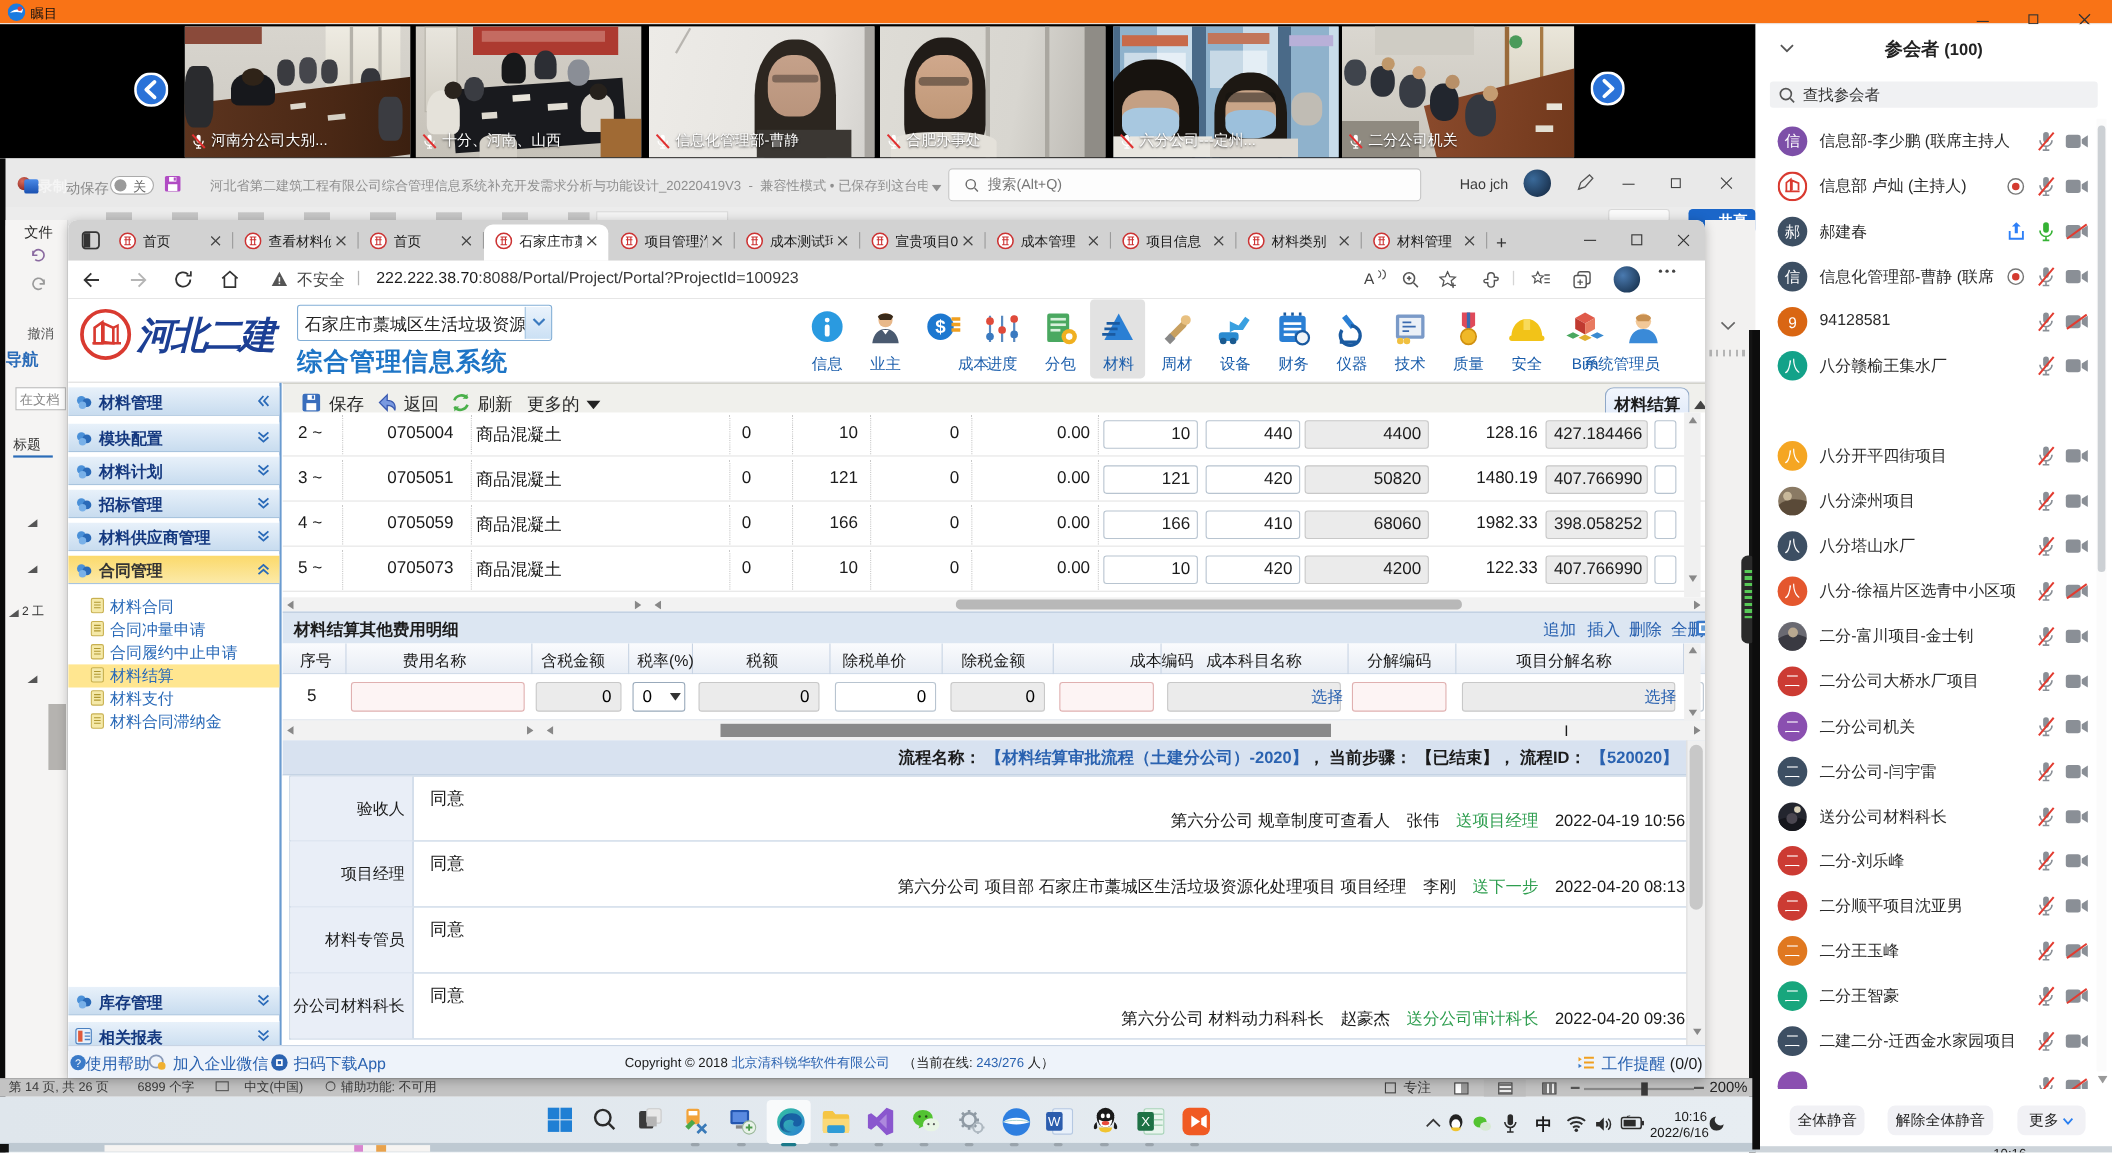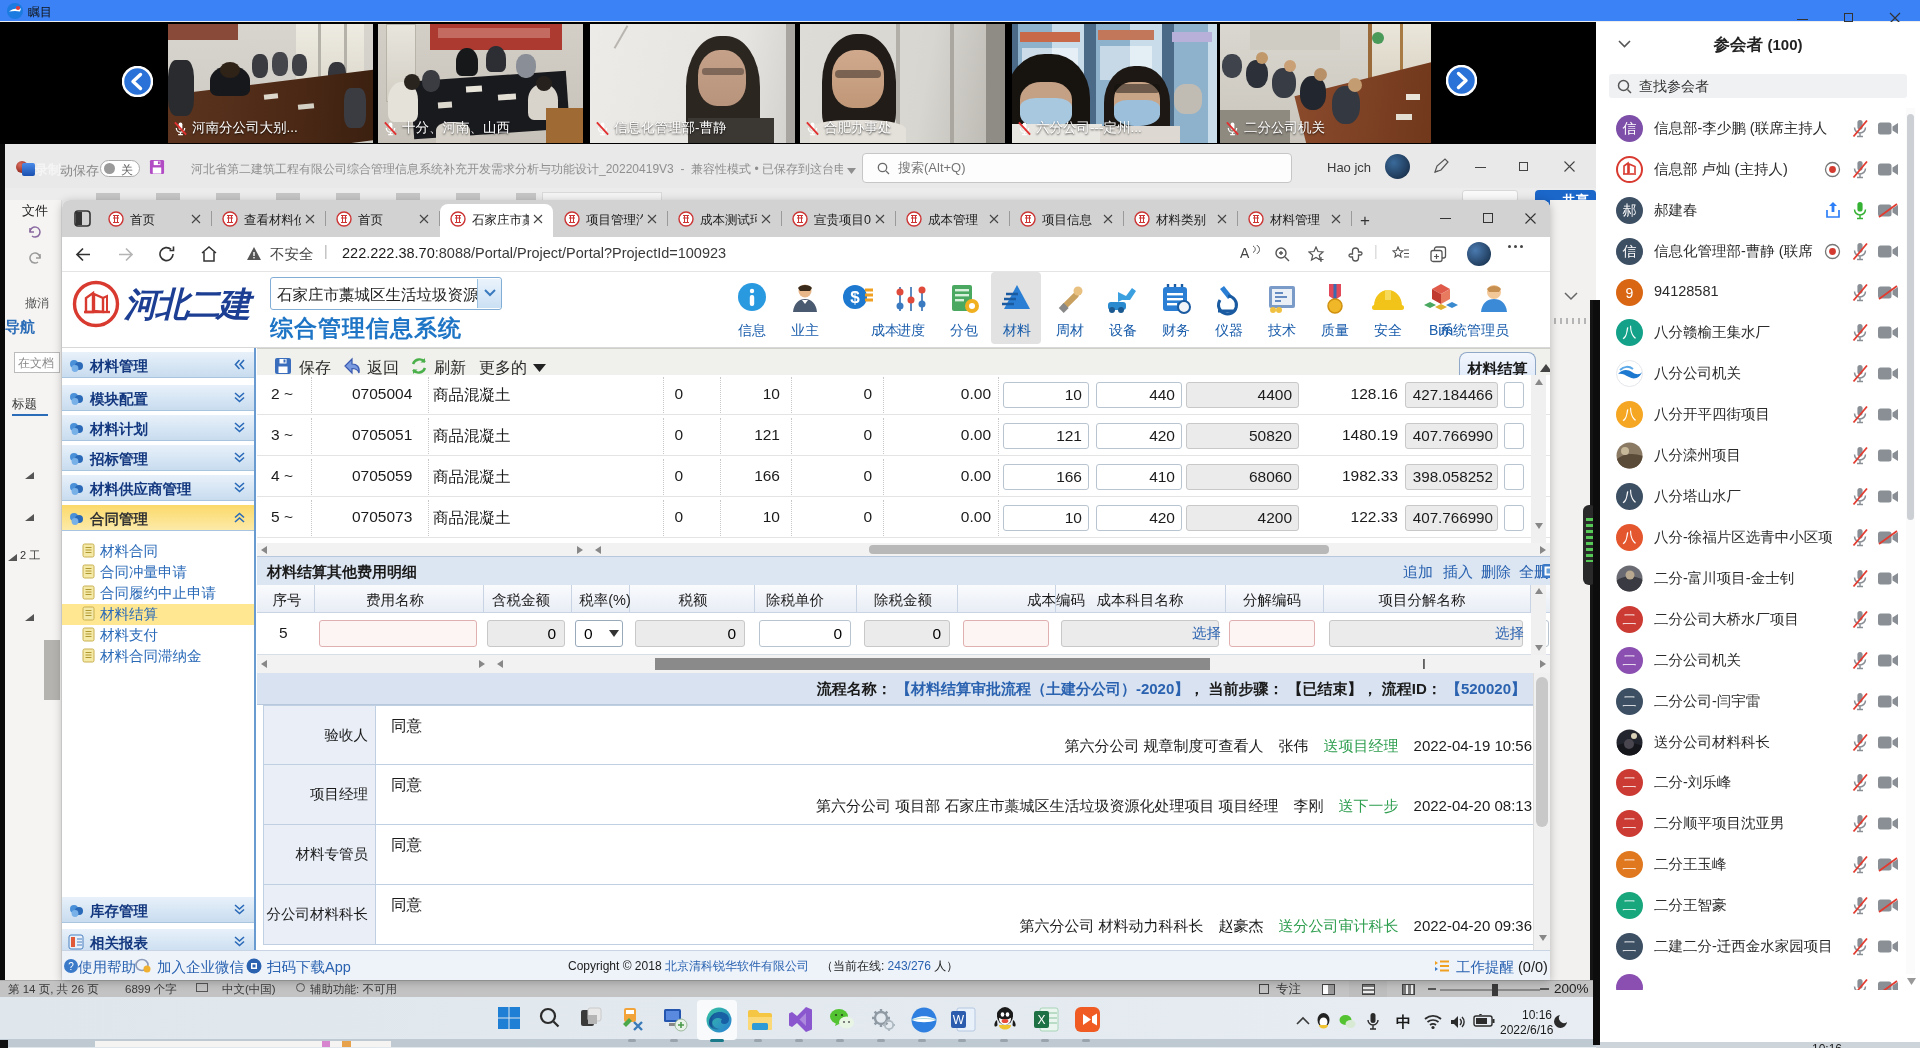--- a/index.html
+++ b/index.html
@@ -3,21 +3,21 @@
 <style>
 *{margin:0;padding:0;box-sizing:border-box}
 body{font-family:"Liberation Sans",sans-serif}
 #root{position:relative;width:1920px;height:1048px;overflow:hidden;background:#fff;font-family:"Liberation Sans",sans-serif}
 .a{position:absolute}
 .flex{display:flex;align-items:center}
 svg{display:block}
 </style></head><body>
 <div id="root">
 
-<div class="a" style="left:0;top:0;width:1920px;height:22px;background:#3b82f6;border-bottom:1px solid #ececec">
+<div class="a" style="left:0;top:0;width:1920px;height:22px;background:#f97316;border-bottom:1px solid #ececec">
   <svg class="a" style="left:7px;top:3px" width="16" height="16" viewBox="0 0 16 16">
     <circle cx="8" cy="8" r="8" fill="#1b7be0"></circle>
         <path d="M2 8.5c3-2.5 6-3.5 12-3l-1 3c-4-1-8-.5-11 0z" fill="#fff"></path>
         <circle cx="11" cy="5" r="2.1" fill="#e23b3b"></circle>
   </svg>
   <span class="a" style="left:28px;top:4px;font-size:12px;color:#111">瞩目</span>
   <span class="a" style="left:1797px;top:19px;width:11px;height:1px;background:#333"></span>
   <span class="a" style="left:1844px;top:13px;width:9px;height:9px;border:1px solid #333"></span>
   <svg class="a" style="left:1889px;top:12px" width="12" height="12" viewBox="0 0 12 12">
         <path d="M1 1l10 10M11 1l-10 10" stroke="#333" stroke-width="1.2"></path>
@@ -1381,43 +1381,20 @@
             <path d="M2.5 17.5L16 1.5" stroke="#e23b30" stroke-width="1.8"></path>
           </svg>
         </div>
         <div class="a" style="left:281px;top:13px">
           <svg width="22" height="15" viewBox="0 0 22 15">
             <rect x="1" y="1.5" width="13.5" height="12" rx="2.5" fill="#8a8f96"></rect>
             <path d="M15.5 5.5L21 2v11l-5.5-3.5z" fill="#8a8f96"></path>
           </svg>
         </div>
       </div>
-      <div class="a" style="left:0;top:331px;width:324px;height:41px">
-        <div class="a" style="left:20px;top:7px">
-          <svg width="27" height="27" viewBox="0 0 27 27">
-            <circle cx="13.5" cy="13.5" r="13" fill="#fff" stroke="#e4e6ea"></circle>
-            <path d="M2 14c4-5 10-5 14-2s8 3 10 0c-2 6-8 8-13 5S5 13 2 14z" fill="#1d78d0"></path>
-            <path d="M4 10c4-4 9-4 13-1" stroke="#5aa8e8" stroke-width="2" fill="none"></path>
-          </svg>
-        </div>
-        <span class="a" style="left:58px;top:11px;font-size:14.5px;color:#2b2b2b;white-space:nowrap;max-width:178px;overflow:hidden;display:inline-block">八分公司机关</span>
-        <div class="a" style="left:255px;top:11px">
-          <svg width="18" height="19" viewBox="0 0 18 19">
-            <rect x="6.4" y="1" width="5.2" height="9.5" rx="2.6" fill="#8a8f96"></rect>
-            <path d="M3.5 8.5a5.5 5.5 0 0 0 11 0M9 14v3M6 17.5h6" stroke="#8a8f96" stroke-width="1.5" fill="none"></path>
-            <path d="M2.5 17.5L16 1.5" stroke="#e23b30" stroke-width="1.8"></path>
-          </svg>
-        </div>
-        <div class="a" style="left:281px;top:13px">
-          <svg width="22" height="15" viewBox="0 0 22 15">
-            <rect x="1" y="1.5" width="13.5" height="12" rx="2.5" fill="#8a8f96"></rect>
-            <path d="M15.5 5.5L21 2v11l-5.5-3.5z" fill="#8a8f96"></path>
-          </svg>
-        </div>
-      </div>
       <div class="a" style="left:0;top:372px;width:324px;height:41px">
         <div class="a" style="left:20px;top:7px;width:27px;height:27px;border-radius:50%;background:#f5a623;color:#fff;font-size:14px;display:flex;align-items:center;justify-content:center">八</div>
         <span class="a" style="left:58px;top:11px;font-size:14.5px;color:#2b2b2b;white-space:nowrap;max-width:178px;overflow:hidden;display:inline-block">八分开平四街项目</span>
         <div class="a" style="left:255px;top:11px">
           <svg width="18" height="19" viewBox="0 0 18 19">
             <rect x="6.4" y="1" width="5.2" height="9.5" rx="2.6" fill="#8a8f96"></rect>
             <path d="M3.5 8.5a5.5 5.5 0 0 0 11 0M9 14v3M6 17.5h6" stroke="#8a8f96" stroke-width="1.5" fill="none"></path>
             <path d="M2.5 17.5L16 1.5" stroke="#e23b30" stroke-width="1.8"></path>
           </svg>
         </div>
@@ -1708,17 +1685,24 @@
             <path d="M2 14L20 1" stroke="#e23b30" stroke-width="1.8"></path>
           </svg>
         </div>
       </div>
 <div class="a" style="left:310px;top:86px;width:9px;height:866px;background:#fbfbfb"></div>
 <div class="a" style="left:311px;top:92px;width:7px;height:406px;background:#ccd0d4;border-radius:4px"></div>
 <svg class="a" style="left:311px;top:956px" width="9" height="7" viewBox="0 0 9 7">
         <path d="M0 0h9L4.5 7z" fill="#999"></path>
       </svg>
 <div class="a" style="left:0;top:968px;width:306px;height:14px;background:#fff"></div>
+<div class="a" style="left:0;top:982px;width:324px;height:32px;background:#fff">
+ <div class="a" style="left:31px;top:1px;width:68px;height:27px;background:#f1f1f5;border-radius:7px;text-align:center;line-height:27px;font-size:13.5px;color:#222">全体静音</div>
+ <div class="a" style="left:120px;top:1px;width:96px;height:27px;background:#f1f1f5;border-radius:7px;text-align:center;line-height:27px;font-size:13.5px;color:#222">解除全体静音</div>
+ <div class="a" style="left:238px;top:1px;width:62px;height:27px;background:#f1f1f5;border-radius:7px;text-align:center;line-height:27px;font-size:13.5px;color:#222">更多 <svg style="display:inline-block;vertical-align:middle" width="10" height="7" viewBox="0 0 10 7">
+            <path d="M1 1l4 4.5L9 1" stroke="#2a7ff0" stroke-width="1.6" fill="none"></path>
+          </svg></div>
+</div>
 </div>
 <div class="a" style="left:1596px;top:1042px;width:324px;height:6px;background:#cdd4da;overflow:hidden">
  <span class="a" style="left:216px;top:0px;font-size:12px;color:#222">10:16</span>
 </div>
 <div class="a" style="left:1593px;top:300px;width:7px;height:745px;background:#0d0d0d"></div>
 </div>
 </body></html>

